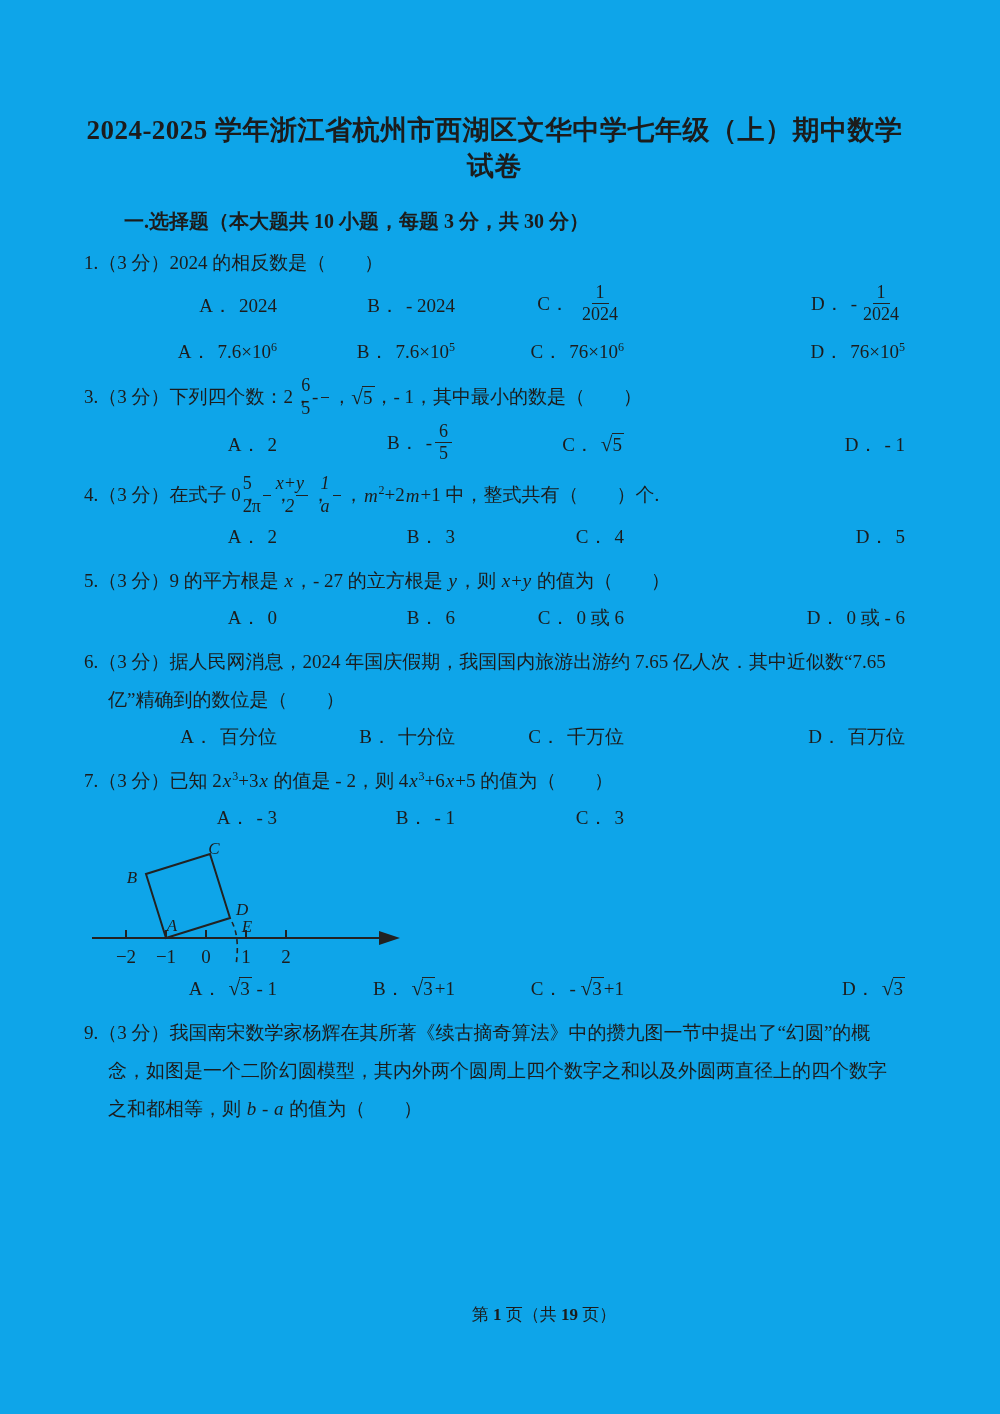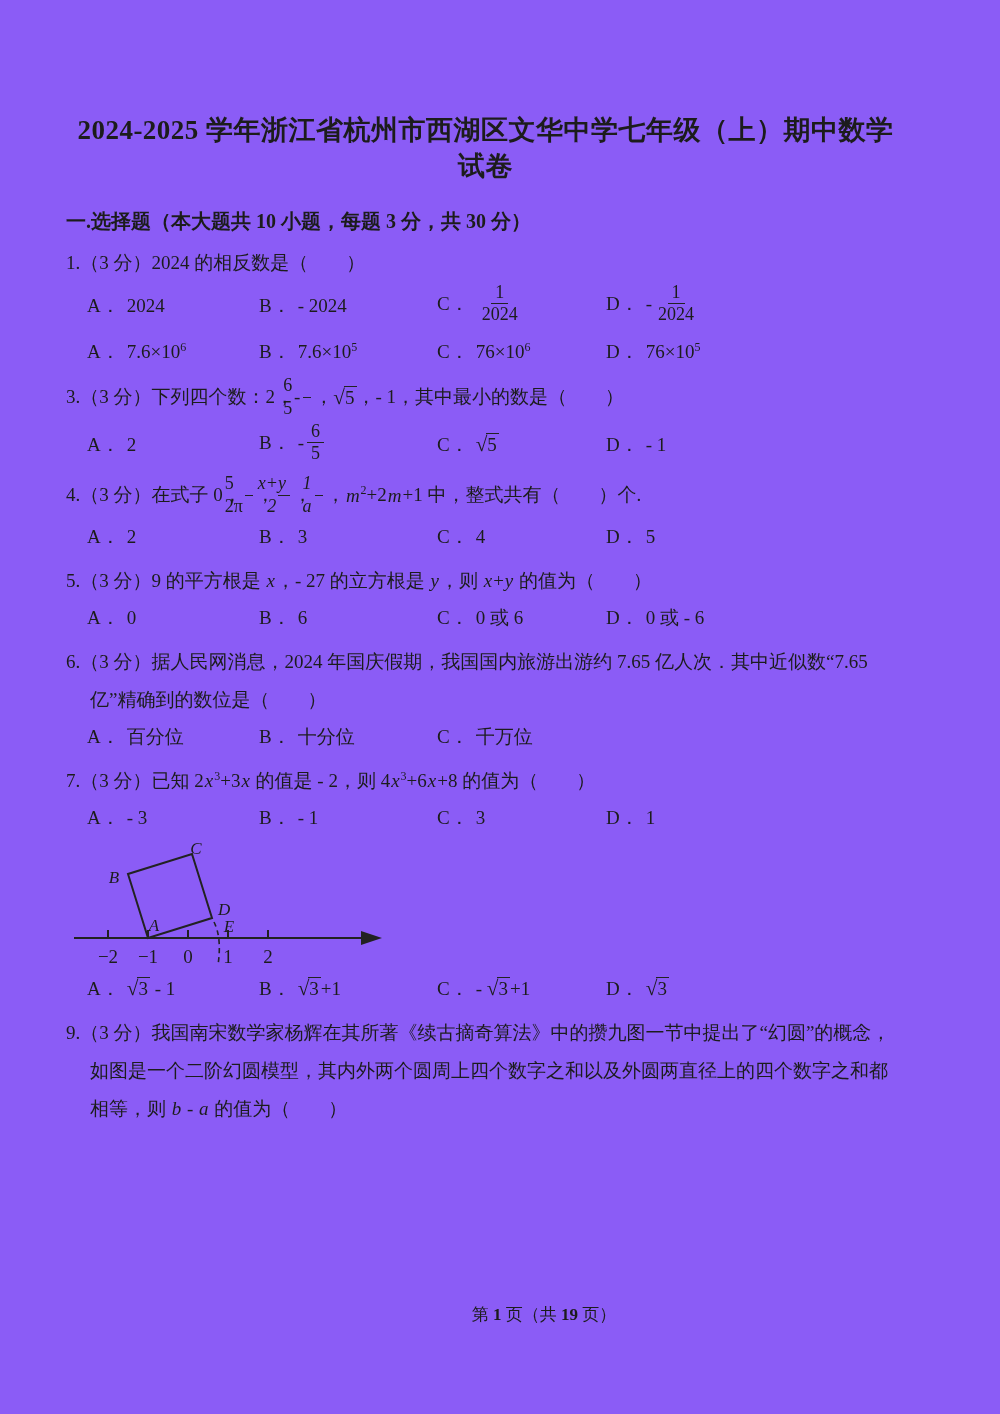--- a/index.html
+++ b/index.html
@@ -2,28 +2,28 @@
 <html><head>
 <meta charset="utf-8">
 <style>
   html,body{margin:0;padding:0;background:#ffffff;}
   body{
     width:1000px;height:1414px;overflow:hidden;
     font-family:"Liberation Serif","DejaVu Serif",serif;
     color:#1c1c1c;
   }
   .page{position:relative;width:1000px;height:1414px;box-sizing:border-box;
-        padding:112px 95px 0 66px;background:#8b5cf6;}
+        padding:112px 95px 0 84px;background:#0ea5e9;}
   .title{margin:0;font-size:27px;font-weight:bold;text-align:center;letter-spacing:.5px;}
-  .section{margin-top:24px;font-size:20px;font-weight:bold;}
+  .section{margin-top:24px;font-size:20px;font-weight:bold;margin-left:40px;}
   .q{margin-top:9px;}
   .stem{font-size:19px;line-height:38px;padding-left:24px;text-indent:-24px;margin-top:8px;}
   .opts{display:grid;grid-template-columns:172px 178px 169px 1fr;
         margin:2px 0 8px 21px;font-size:19px;line-height:30px;
-        align-items:center;min-height:32px;}
+        align-items:center;min-height:32px;text-align:right;}
   .opt{white-space:nowrap;}
   .olabel{margin-right:7px;}
   sup{font-size:12px;line-height:0;}
   .var{font-style:italic;padding:0 1px;}
   .bold{font-weight:bold;}
   .frac{display:inline-flex;flex-direction:column;align-items:center;
         vertical-align:middle;line-height:1.18;font-size:18px;margin:0 3px;
         transform:translateY(-2px);}
   .frac.it{font-style:italic;text-align:center;}
   .fnum{border-bottom:1.6px solid #222;padding:0 4px;}
@@ -108,29 +108,29 @@
           <span class="opt"><span class="olabel">C．</span><span class="run">0 或 6</span></span>
           <span class="opt"><span class="olabel">D．</span><span class="run">0 或 - 6</span></span>
         </div>
       </div>
       <div class="q">
         <div class="stem"><span class="run">6.（3 分）据人民网消息，2024 年国庆假期，我国国内旅游出游约 7.65 亿人次．其中近似数“7.65 亿”精确到的数位是（　　）</span></div>
         <div class="opts">
           <span class="opt"><span class="olabel">A．</span><span class="run">百分位</span></span>
           <span class="opt"><span class="olabel">B．</span><span class="run">十分位</span></span>
           <span class="opt"><span class="olabel">C．</span><span class="run">千万位</span></span>
+          <span class="opt"><span class="olabel">D．</span><span class="run">百万位</span></span>
         </div>
       </div>
       <div class="q">
-        <div class="stem"><span class="run">7.（3 分）已知 2</span><span class="var">x</span><sup>3</sup><span class="run">+3</span><span class="var">x</span><span class="run"> 的值是 - 2，则 4</span><span class="var">x</span><sup>3</sup><span class="run">+6</span><span class="var">x</span><span class="run">+8 的值为（　　）</span></div>
+        <div class="stem"><span class="run">7.（3 分）已知 2</span><span class="var">x</span><sup>3</sup><span class="run">+3</span><span class="var">x</span><span class="run"> 的值是 - 2，则 4</span><span class="var">x</span><sup>3</sup><span class="run">+6</span><span class="var">x</span><span class="run">+5 的值为（　　）</span></div>
         <div class="opts">
           <span class="opt"><span class="olabel">A．</span><span class="run">- 3</span></span>
           <span class="opt"><span class="olabel">B．</span><span class="run">- 1</span></span>
           <span class="opt"><span class="olabel">C．</span><span class="run">3</span></span>
-          <span class="opt"><span class="olabel">D．</span><span class="run">1</span></span>
         </div>
       </div>
       <div class="q">
   <svg class="fig" width="340" height="128" viewBox="0 0 340 128">
     <g stroke="#222" stroke-width="2" fill="none">
       <line x1="6" y1="95" x2="298" y2="95"></line>
       <line x1="40" y1="87" x2="40" y2="95"></line>
       <line x1="80" y1="87" x2="80" y2="95"></line>
       <line x1="120" y1="87" x2="120" y2="95"></line>
       <line x1="160" y1="87" x2="160" y2="95"></line>

